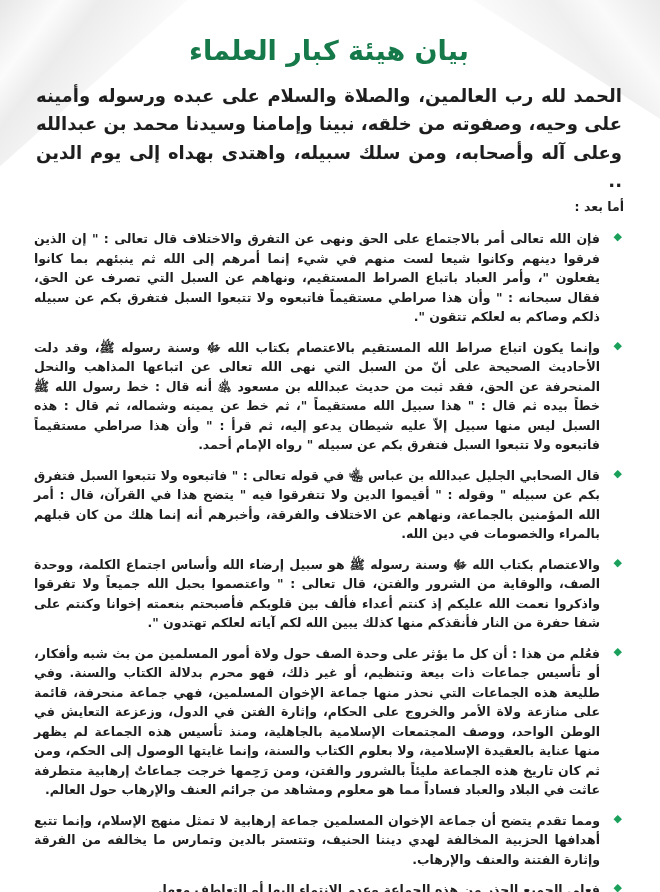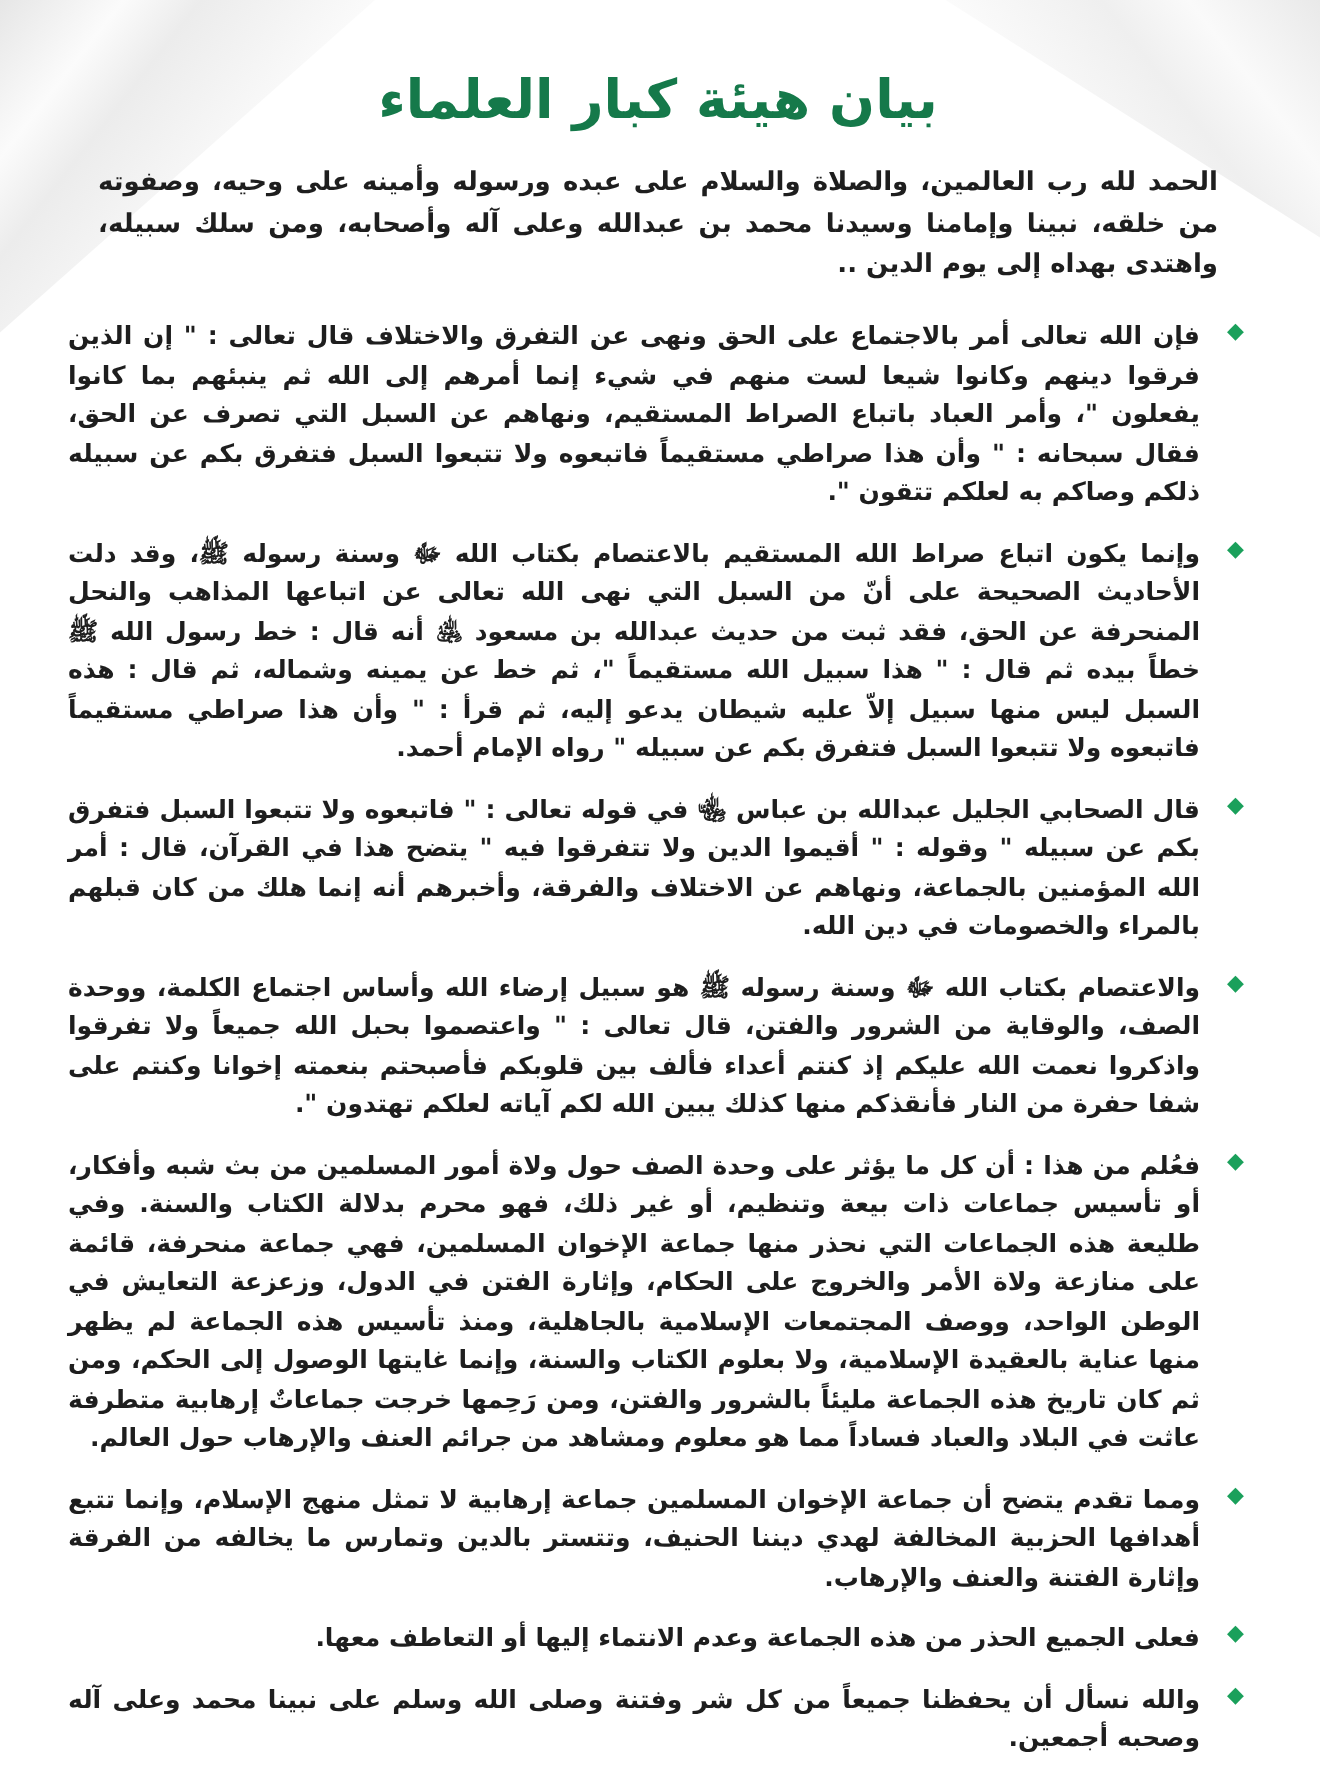--- a/index.html
+++ b/index.html
@@ -27,24 +27,24 @@
   }
   .content{position:relative;padding:29px 36px 0 34px;}
   .title{
     margin:6px 0 15px 0;
     text-align:center;
     color:#15794a;
     font-size:27px;
     line-height:1.2;
   }
   .intro{
-    font-size:13px;
+    font-size:18px;
     line-height:1.56;
     text-align:justify;
-    margin:15px;
+    margin:2px;
   }
   .intro-tail{
     font-size:12.5px;
     line-height:1.56;
     text-align:right;
     margin:0 0 13px 0;
   }
   .bullet{
     position:relative;
     padding-right:24px;
@@ -65,20 +65,21 @@
 <body>
 
 <div class="page">
   <div class="corner corner-tl"></div>
   <div class="corner corner-tr"></div>
 
   <div class="content">
     <h1 class="title">بيان هيئة كبار العلماء</h1>
 
     <p class="intro">الحمد لله رب العالمين، والصلاة والسلام على عبده ورسوله وأمينه على وحيه، وصفوته من خلقه، نبينا وإمامنا وسيدنا محمد بن عبدالله وعلى آله وأصحابه، ومن سلك سبيله، واهتدى بهداه إلى يوم الدين ..</p>
+    <p class="intro-tail">أما بعد :</p>
 
     <div class="bullet">
       <span class="diamond">◆</span>
       <span>فإن الله تعالى أمر بالاجتماع على الحق ونهى عن التفرق والاختلاف قال تعالى : " إن الذين فرقوا دينهم وكانوا شيعا لست منهم في شيء إنما أمرهم إلى الله ثم ينبئهم بما كانوا يفعلون "، وأمر العباد باتباع الصراط المستقيم، ونهاهم عن السبل التي تصرف عن الحق، فقال سبحانه : " وأن هذا صراطي مستقيماً فاتبعوه ولا تتبعوا السبل فتفرق بكم عن سبيله ذلكم وصاكم به لعلكم تتقون ".</span>
     </div>
 
     <div class="bullet">
       <span class="diamond">◆</span>
       <span>وإنما يكون اتباع صراط الله المستقيم بالاعتصام بكتاب الله ﷻ وسنة رسوله ﷺ، وقد دلت الأحاديث الصحيحة على أنّ من السبل التي نهى الله تعالى عن اتباعها المذاهب والنحل المنحرفة عن الحق، فقد ثبت من حديث عبدالله بن مسعود ﵁ أنه قال : خط رسول الله ﷺ خطاً بيده ثم قال : " هذا سبيل الله مستقيماً "، ثم خط عن يمينه وشماله، ثم قال : هذه السبل ليس منها سبيل إلاّ عليه شيطان يدعو إليه، ثم قرأ : " وأن هذا صراطي مستقيماً فاتبعوه ولا تتبعوا السبل فتفرق بكم عن سبيله " رواه الإمام أحمد.</span>
     </div>

